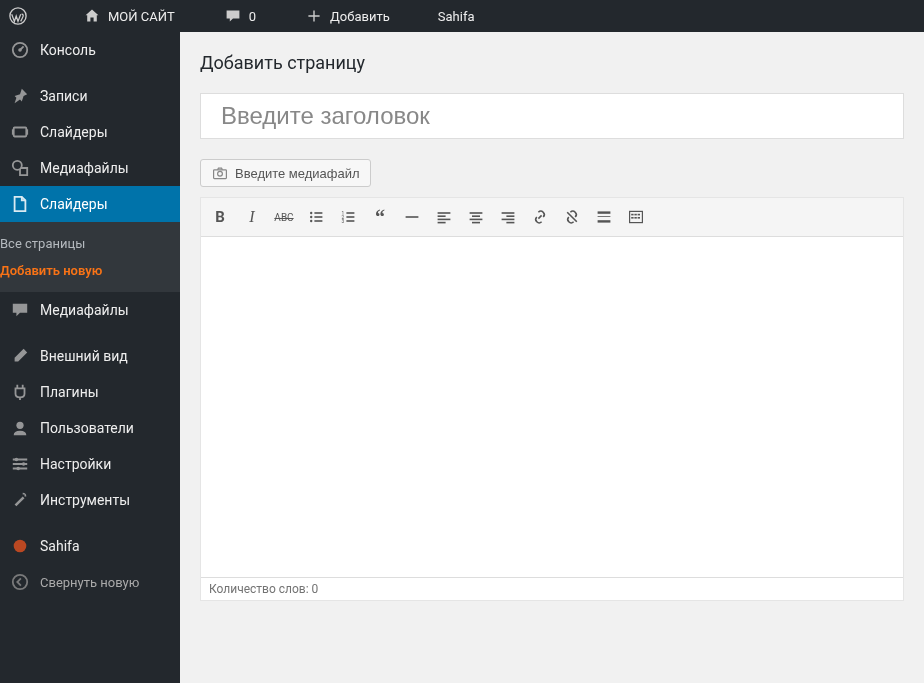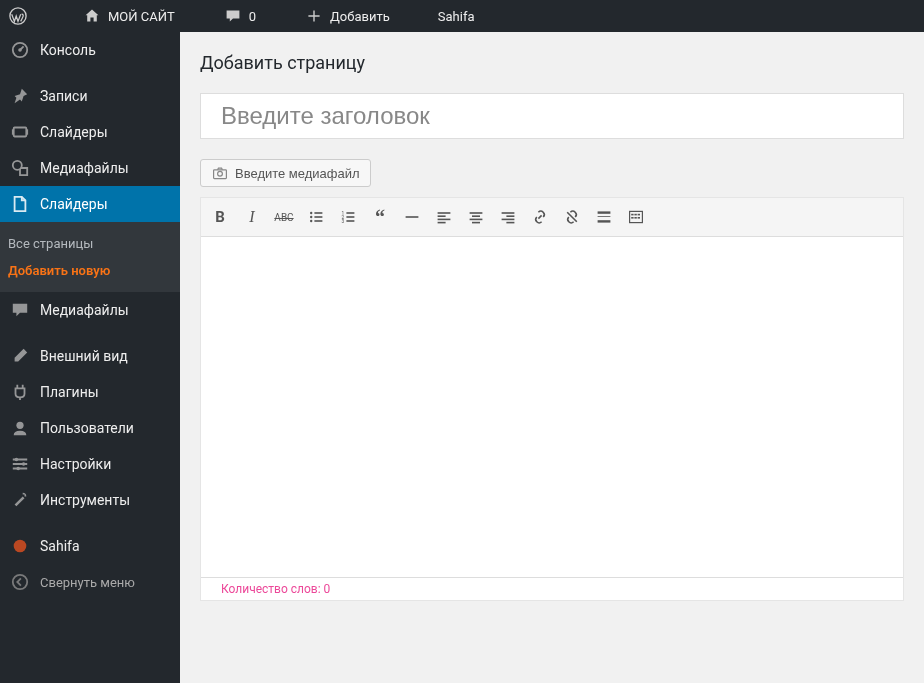--- a/index.html
+++ b/index.html
@@ -8,37 +8,37 @@
 .topbar { background: #23282d; height: 32px; display: flex; align-items: center; color: #eee; font-size: 13px; gap: 32px; }
 .topbar-item { display: flex; align-items: center; padding: 0 8px; height: 32px; cursor: pointer; }
 .topbar-icon { width: 20px; height: 20px; display: inline-flex; align-items: center; justify-content: center; margin-right: 6px; }
 
 .sidebar { position: absolute; left: 0; top: 32px; width: 180px; background: #23282d; height: calc(100% - 32px); }
 .menu-item { display: flex; align-items: center; color: #eee; font-size: 14px; padding: 8px 10px; cursor: pointer; position: relative; }
 .menu-item.active { background: #0073aa; color: #fff; }
 .menu-item.active::after { content: ""; position: absolute; right: -8px; top: 50%; transform: translateY(-50%); border: 8px solid transparent; border-right-color: #f1f1f1; }
 .menu-icon { width: 20px; height: 20px; display: inline-flex; align-items: center; justify-content: center; margin-right: 10px; opacity: 0.85; }
 .submenu { background: #32373c; padding: 8px 0; }
-.submenu-item { color: #b4b9be; font-size: 13px; padding: 6px 8px; cursor: pointer; }
+.submenu-item { color: #b4b9be; font-size: 13px; padding: 6px 0; cursor: pointer; }
 .submenu-item.current { color: #f97316; font-weight: 600; }
 .menu-sep { height: 10px; }
 .collapse-item { display: flex; align-items: center; color: #aaa; font-size: 13px; padding: 8px 10px; cursor: pointer; }
 
 .main { position: absolute; left: 180px; top: 32px; right: 0; bottom: 0; background: #f1f1f1; padding: 20px; overflow: auto; }
 h1.page-title { font-size: 18px; font-weight: 400; color: #23282d; margin-bottom: 20px; }
 .title-input { width: 100%; font-size: 24px; padding: 8px 20px; border: 1px solid #ddd; background: #fff; color: #32373c; margin-bottom: 20px; outline: none; }
 .title-input::placeholder { color: #888; }
 .media-btn { display: inline-flex; align-items: center; background: #f7f7f7; border: 1px solid #ccc; border-radius: 3px; padding: 4px 10px; font-size: 13px; color: #555; cursor: pointer; margin-bottom: 10px; }
 .media-btn-icon { margin-right: 6px; width: 18px; height: 18px; display: inline-flex; align-items: center; justify-content: center; }
 
 .editor-wrap { border: 1px solid #e5e5e5; background: #fff; }
 .toolbar { background: #f5f5f5; border-bottom: 1px solid #ddd; padding: 4px; display: flex; gap: 2px; }
 .tb-btn { width: 30px; height: 30px; display: inline-flex; align-items: center; justify-content: center; cursor: pointer; color: #555; border-radius: 2px; }
 .editor-body { min-height: 340px; background: #fff; }
-.statusbar { border-top: 1px solid #ddd; padding: 4px 20px; font-size: 12px; color: #ec4899; background: #fff; }
+.statusbar { border-top: 1px solid #ddd; padding: 4px 8px; font-size: 12px; color: #737373; background: #fff; }
 
 svg { pointer-events: none; }
 </style>
 </head>
 <body>
 
 <div class="topbar">
   <div class="topbar-item">
     <span class="topbar-icon">
       <svg width="18" height="18" viewBox="0 0 20 20" fill="#ccc">
@@ -190,21 +190,21 @@
       </span>
     <span>Sahifa</span>
   </div>
   <div class="collapse-item">
     <span class="menu-icon">
         <svg width="18" height="18" viewBox="0 0 20 20" fill="#aaa">
           <circle cx="10" cy="10" r="8" fill="none" stroke="#888" stroke-width="2"></circle>
           <path d="M11 6 L7 10 L11 14" stroke="#888" stroke-width="2" fill="none"></path>
         </svg>
       </span>
-    <span>Свернуть меню</span>
+    <span>Свернуть новую</span>
   </div>
 </div>
 
 <div class="main">
   <h1 class="page-title">Добавить страницу</h1>
   <input class="title-input" type="text" placeholder="Введите заголовок" style="">
   <button class="media-btn">
     <span class="media-btn-icon">
         <svg width="16" height="16" viewBox="0 0 20 20" fill="#888">
           <rect x="2" y="6" width="16" height="11" rx="1" fill="none" stroke="#888" stroke-width="1.5"></rect>

